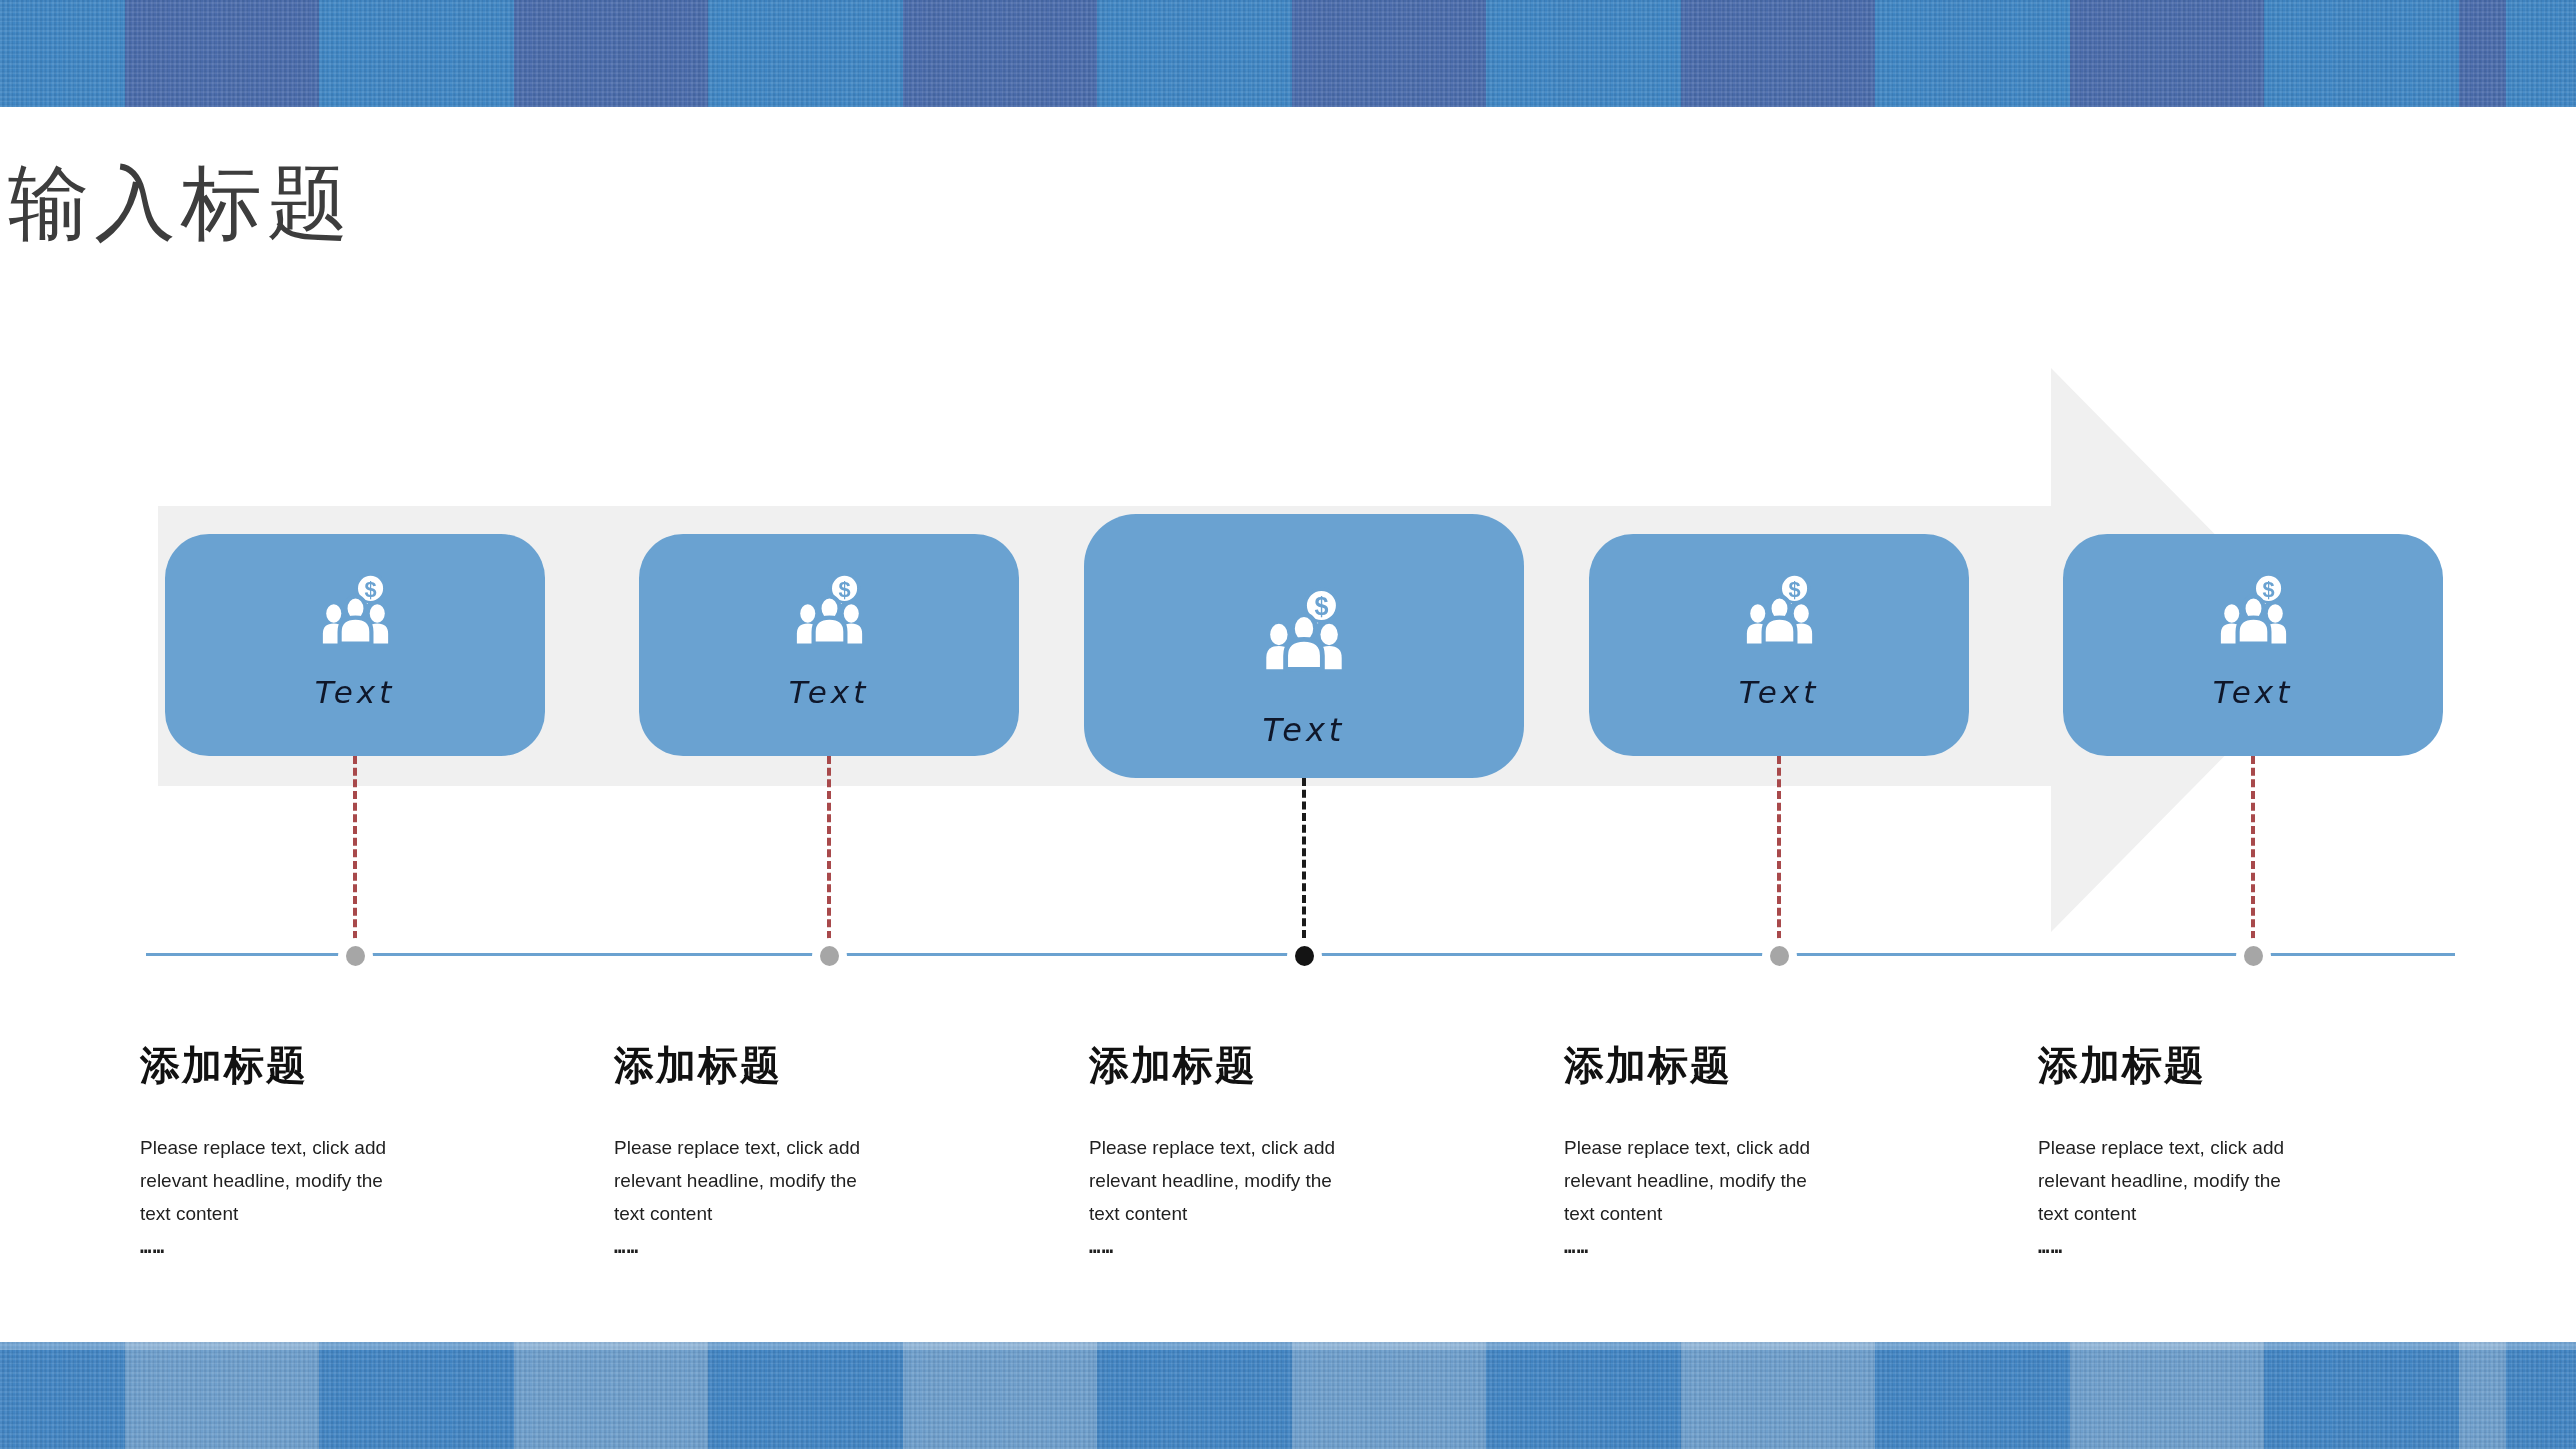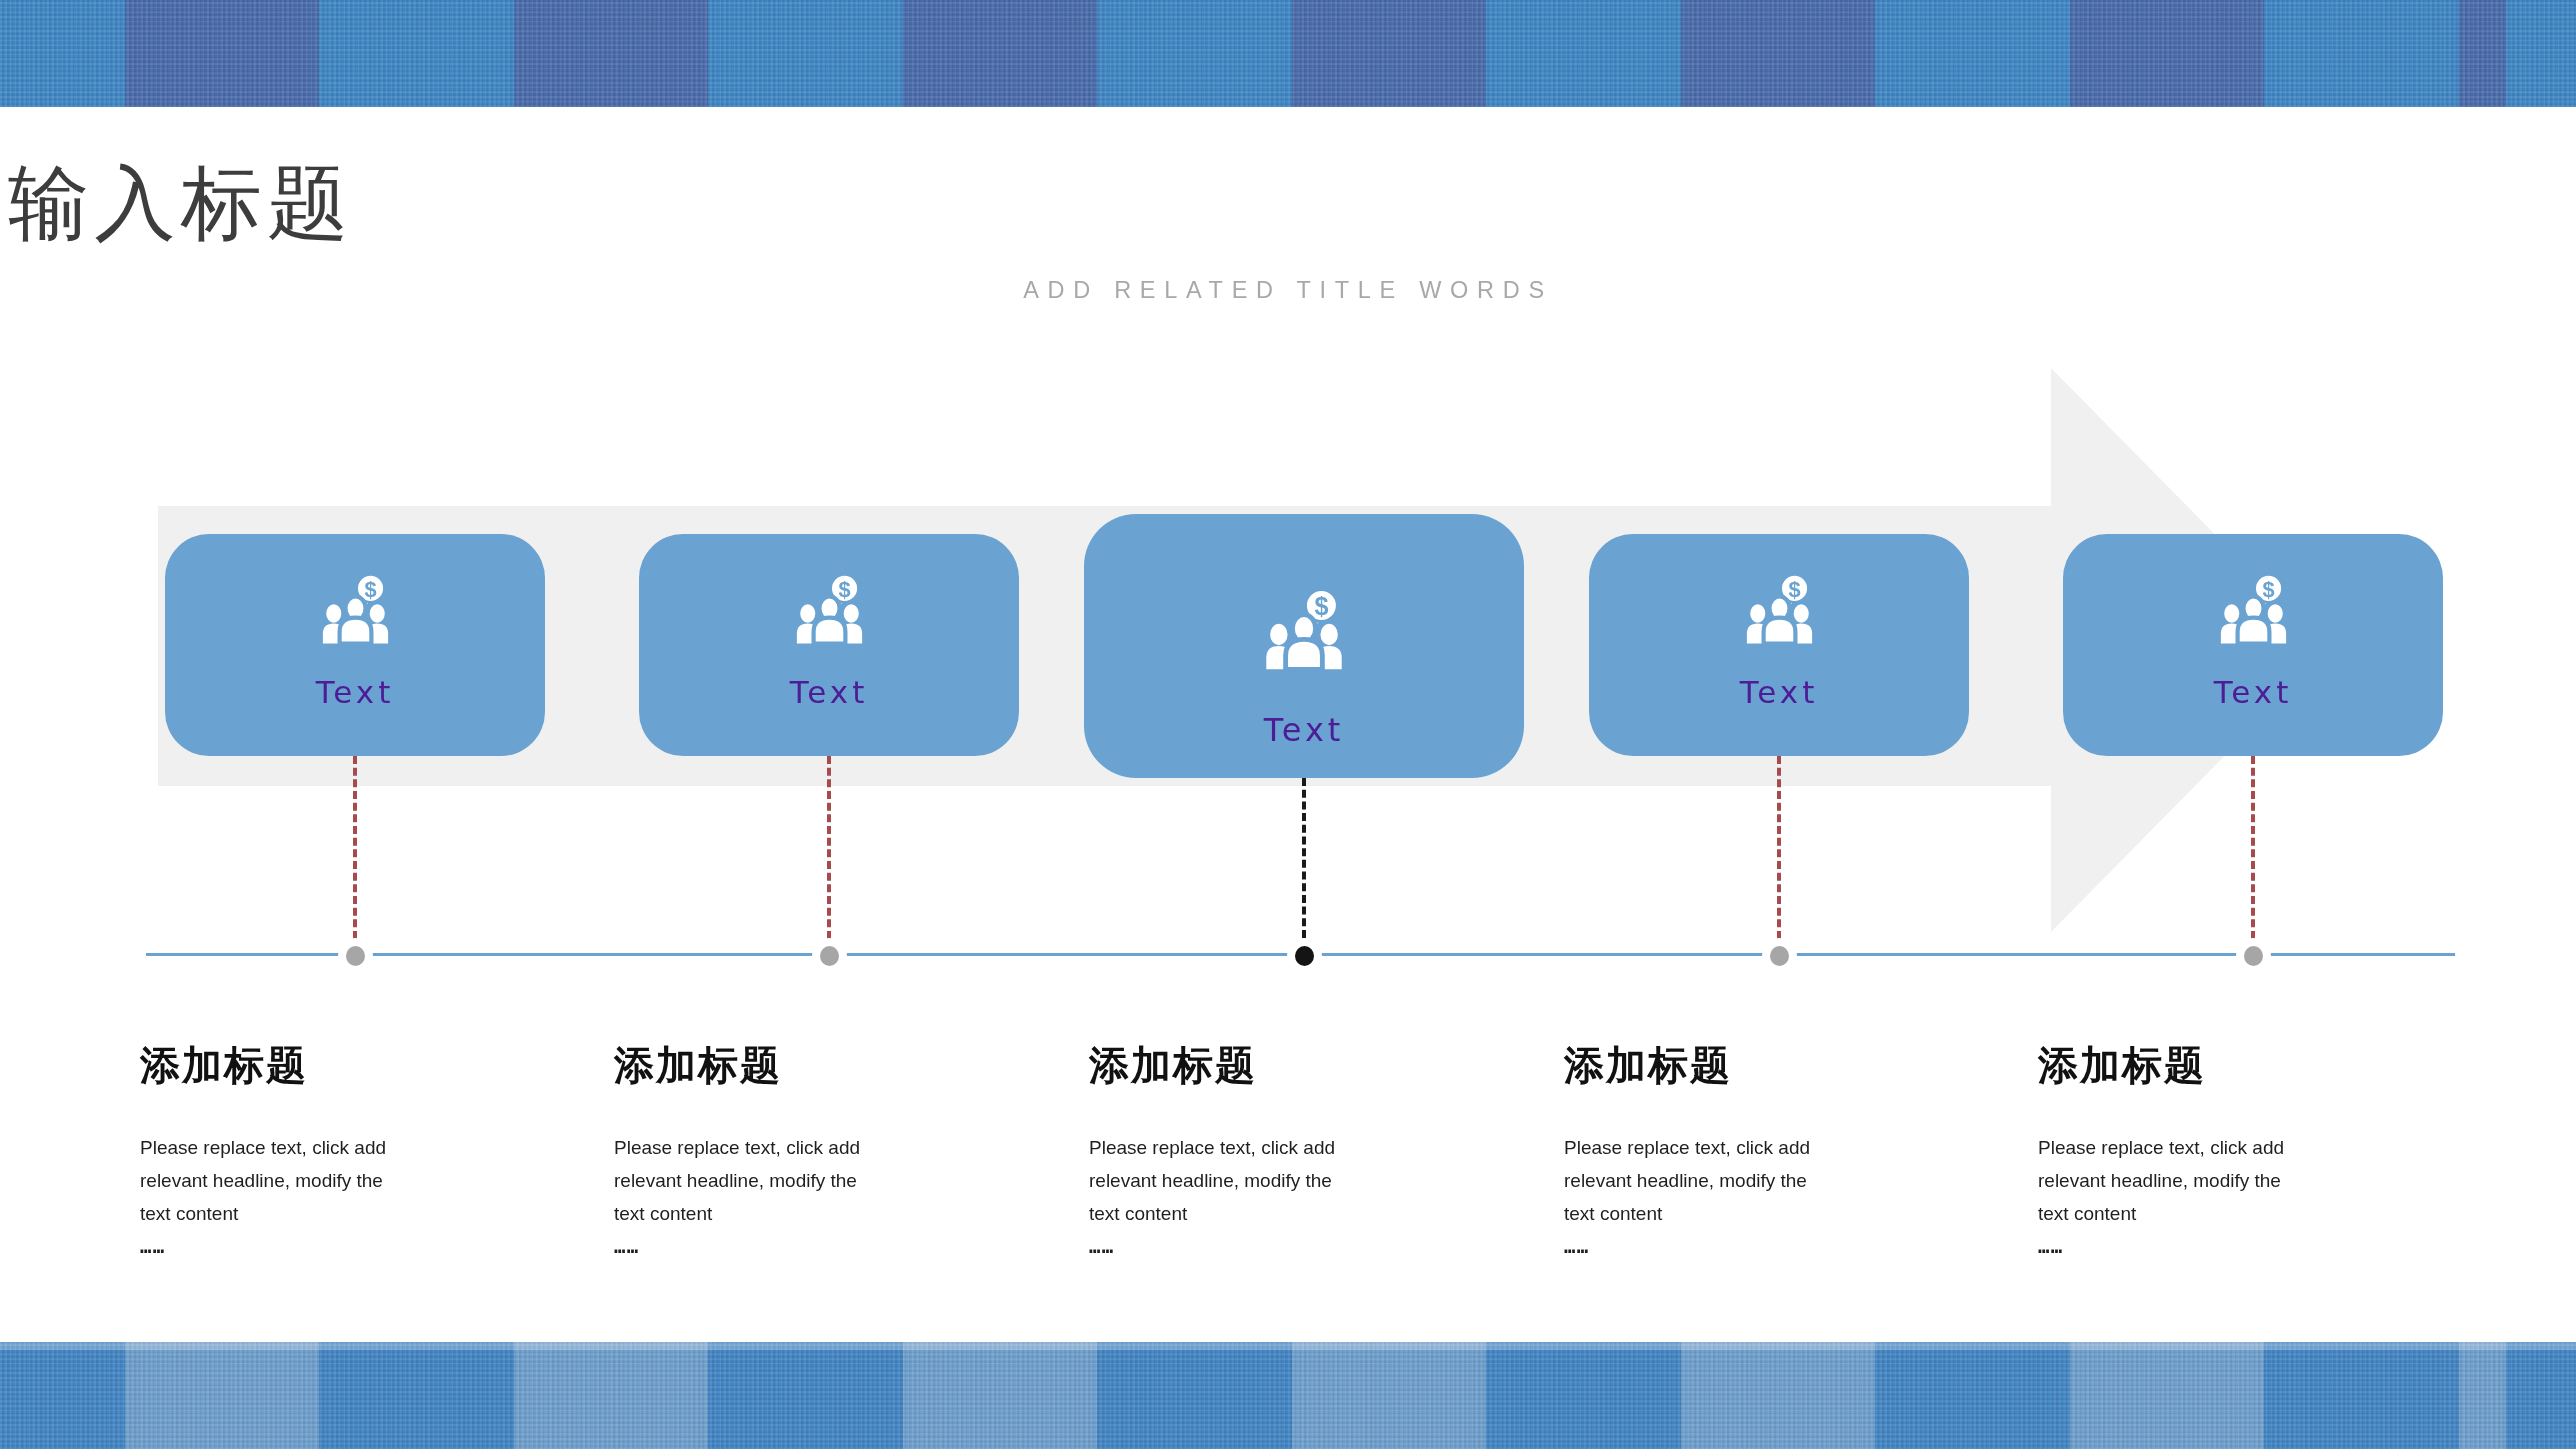--- a/index.html
+++ b/index.html
@@ -34,21 +34,21 @@
     border-top:282px solid transparent;border-bottom:282px solid transparent;
     border-left:278px solid #f0f0f0;}
 
   
   .item{position:absolute;left:0;top:0;}
   .i1{--cx:355px;} .i2{--cx:829px;} .i3{--cx:1304px;} .i4{--cx:1779px;} .i5{--cx:2253px;}
 
   .box{position:absolute;top:534px;left:calc(var(--cx) - 190px);width:380px;height:222px;
     background:#6aa2d1;border-radius:44px;display:flex;flex-direction:column;align-items:center;z-index:2;}
   .icon{margin-top:36px;width:101px;height:87px;}
-  .box-label{margin-top:17.4px;color:#4c1d95;letter-spacing:4px;
+  .box-label{margin-top:17.4px;color:#0f172a;font-style:italic;letter-spacing:4px;
     font-size:31px;font-family:"DejaVu Sans", sans-serif;}
   .item.big .box{top:514px;left:1084px;width:440px;height:264px;border-radius:52px;}
   .item.big .icon{margin-top:70px;width:116px;height:101px;}
   .item.big .box-label{margin-top:25.5px;font-size:32px;}
 
   .connector{position:absolute;left:calc(var(--cx) - 2px);top:756px;height:183px;width:0;
     border-left:4px dashed #a8494b;z-index:1;}
   .item.big .connector{top:778px;height:160px;}
 
   .timeline-line{position:absolute;left:146px;top:953px;width:2309px;height:3.4px;
@@ -66,21 +66,20 @@
   .dollar{font-family:"Liberation Sans", sans-serif;font-size:26px;font-weight:bold;}
 </style>
 </head>
 <body>
 
 <div class="slide">
 
   <div class="border-top"></div>
 
   <h1 class="title">输入标题</h1>
-  <div class="subtitle">ADD RELATED TITLE WORDS</div>
 
   <div class="band"></div>
   <div class="band-arrow"></div>
   <div class="timeline-line"></div>
 
   <div class="item i1">
     <div class="box">
       <svg class="icon" viewBox="0 0 120 104">
         <g fill="#ffffff">
           <ellipse cx="34" cy="52" rx="9" ry="11"></ellipse>

